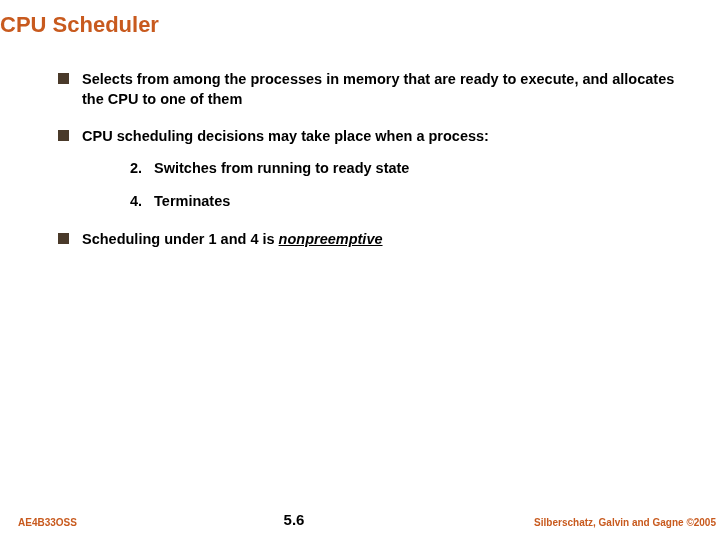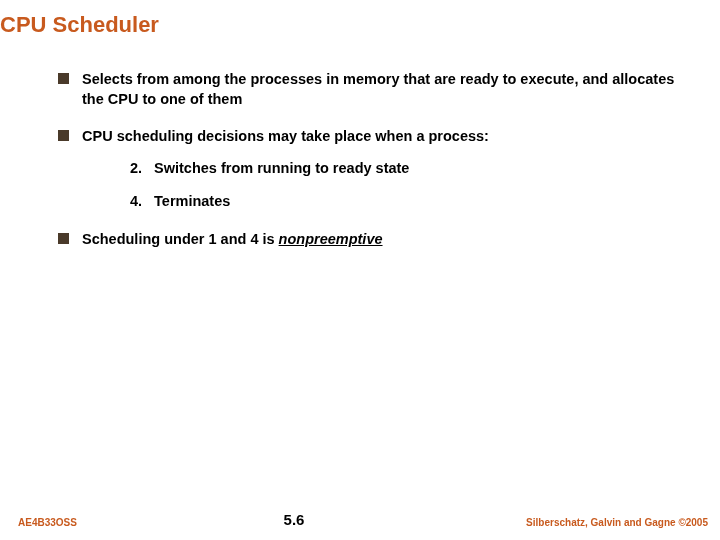--- a/index.html
+++ b/index.html
@@ -9,21 +9,21 @@
   .content { padding: 32px 36px 0 58px; font-size: 14.5px; line-height: 1.35; font-weight: 700; }
   .bullet { position: relative; padding-left: 24px; margin-bottom: 18px; }
   .bullet .sq { position: absolute; left: 0; top: 3px; width: 11px; height: 11px; background: #4a3a2a; }
   .numlist { padding-left: 48px; margin-top: 12px; }
   .numlist .row { margin-bottom: 14px; }
   .numlist .row .num { display: inline-block; width: 20px; }
   .italic { font-style: italic; font-weight: 700; text-decoration: underline; }
   .footer { position: absolute; left: 0; bottom: 12px; width: 720px; }
   .footer-left { position: absolute; left: 18px; bottom: 0; font-size: 10px; font-weight: 700; color: #c85a1e; margin-top: 30px; }
   .footer-center { position: absolute; left: 0; width: 588px; text-align: center; bottom: 0; font-size: 15px; font-weight: 700; color: #000; }
-  .footer-right { position: absolute; right: 12px; bottom: 0; font-size: 10px; font-weight: 700; color: #c85a1e; }
+  .footer-right { position: absolute; right: 4px; bottom: 0; font-size: 10px; font-weight: 700; color: #c85a1e; }
 </style>
 </head>
 <body>
 
 <div class="slide">
 
   <div class="title">CPU Scheduler</div>
 
   <div class="content">
 

